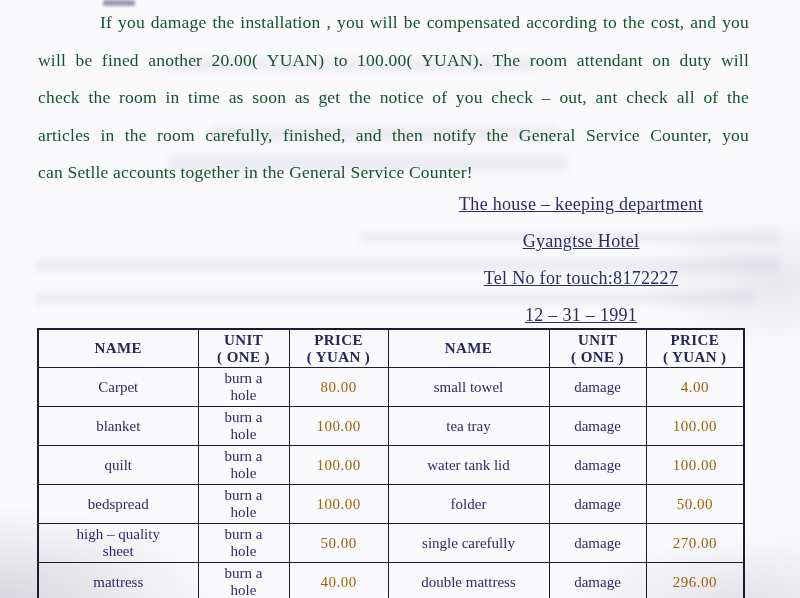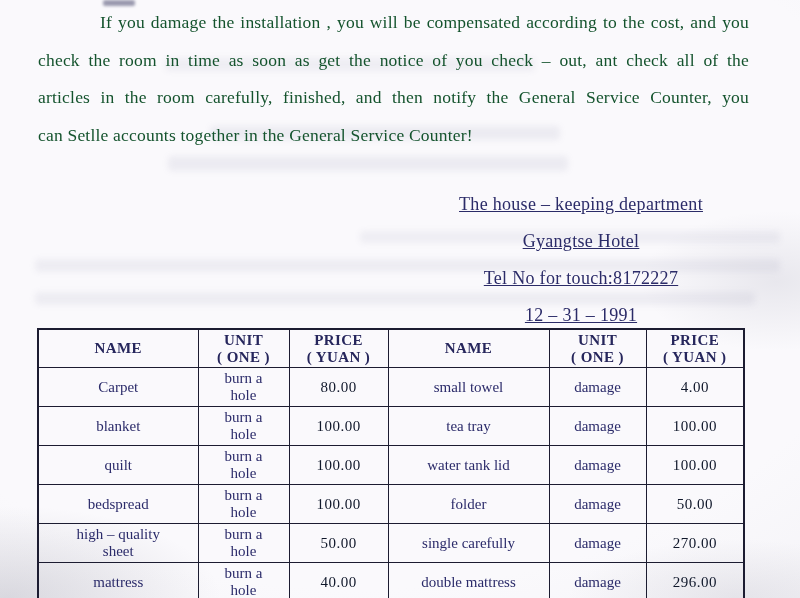--- a/index.html
+++ b/index.html
@@ -47,37 +47,38 @@
   table.price{border-width:2.5px;}
   table.price th{
     height:37px;font-weight:bold;font-size:15px;letter-spacing:.4px;
     white-space:pre-line;line-height:17px;text-align:center;vertical-align:middle;
     color:#26265c;padding:0;
   }
   table.price td{
     height:38px;text-align:center;vertical-align:middle;
     white-space:pre-line;line-height:17px;padding:0;
   }
-  td.pricecol{color:#0f172a;letter-spacing:.5px;}
+  td.pricecol{color:#a16207;letter-spacing:.5px;}
 </style>
 </head>
 <body>
 
 <div class="paper"></div>
 
 <div class="smudge" style="left:103px;top:0;width:32px;height:6px;"></div>
 <div class="ghost" style="left:165px;top:58px;width:370px;height:13px;opacity:.10;"></div>
 <div class="ghost" style="left:210px;top:126px;width:350px;height:14px;opacity:.12;"></div>
 <div class="ghost" style="left:168px;top:156px;width:400px;height:15px;opacity:.12;"></div>
 <div class="ghost" style="left:360px;top:231px;width:420px;height:12px;opacity:.10;"></div>
 <div class="ghost" style="left:35px;top:259px;width:745px;height:13px;opacity:.11;"></div>
 <div class="ghost" style="left:35px;top:292px;width:720px;height:13px;opacity:.11;"></div>
 
 <div class="paragraph">
   <div class="pline first">If you damage the installation , you will be compensated according to the cost, and you</div>
+  <div class="pline">will be fined another 20.00( YUAN) to 100.00( YUAN). The room attendant on duty will</div>
   <div class="pline">check the room in time as soon as get the notice of you check – out,  ant check all of the</div>
   <div class="pline">articles in the room carefully, finished,  and then notify the General Service Counter, you</div>
   <div class="pline last">can Setlle accounts together in the General Service Counter!</div>
 </div>
 
 <div class="signature">
   <div>The house – keeping department</div>
   <div>Gyangtse Hotel</div>
   <div>Tel No for touch:8172227</div>
   <div>12 – 31 – 1991</div>

